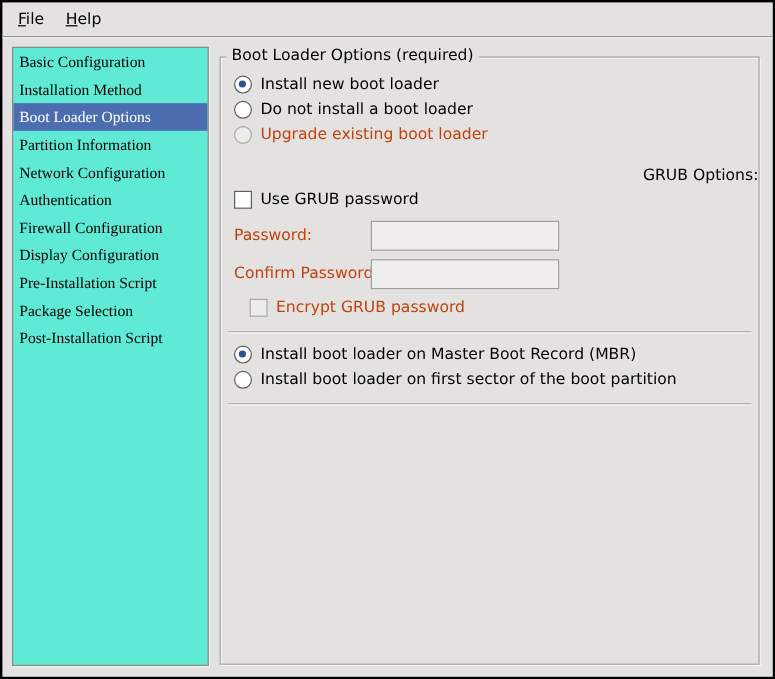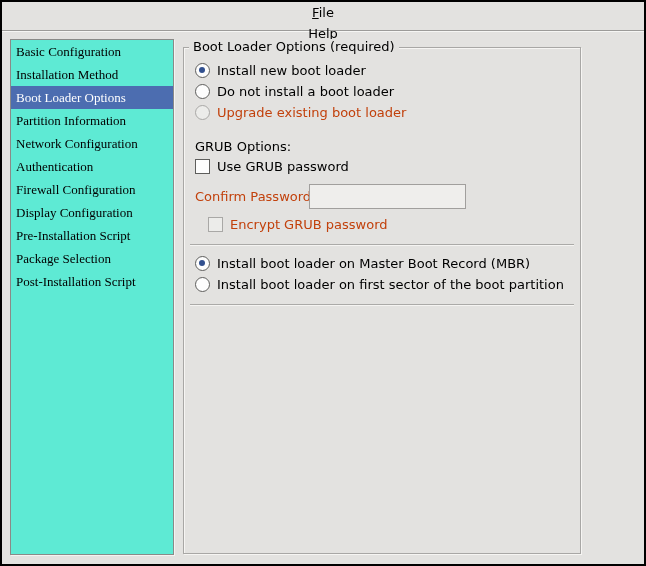--- a/index.html
+++ b/index.html
@@ -10,55 +10,54 @@
     font-family:"DejaVu Sans","Liberation Sans",sans-serif;
     font-size:13px; color:#000;
     position:relative; overflow:hidden;
   }
   
   .menubar {
     height:28px; display:flex; align-items:center;
     padding:0 4px;
     border-bottom:1px solid #9c9b99;
     box-shadow:0 1px 0 #f6f6f4;
-    flex-direction:column;
   }
   .menu-item { padding:3px 9px; cursor:default; }
   .u { text-decoration:underline; }
   
   .listbox {
     position:absolute; left:8px; top:37px; width:164px; height:516px;
     background:#5eead4; box-sizing:border-box;
     border:1px solid #8a8a88;
     box-shadow:1px 1px 0 #f4f3f2;
     overflow:hidden;
     font-family:Liberation Serif, serif;
   }
   .list-item {
     height:23px; line-height:23px; padding-left:5px;
     white-space:nowrap; cursor:default;
   }
   .list-item.selected { background:#4c6db0; color:#fff; }
   
   .frame {
-    position:absolute; left:181px; top:45px; width:398px; height:507px;
+    position:absolute; left:181px; top:45px; width:450px; height:507px;
     box-sizing:border-box;
     border:1px solid #a8a7a5;
     box-shadow:1px 1px 0 #f6f5f3, inset 1px 1px 0 #f6f5f3;
     padding-top:12px;
   }
   .frame-title {
     position:absolute; top:-9px; left:5px;
     background:#e3e2e0; padding:0 4px; white-space:nowrap;
   }
   .row { display:flex; align-items:center; margin-left:11px; height:21px; }
   .row > * + * { margin-left:7px; }
   .lbl { white-space:nowrap; }
   .lbl.disabled { color:#c2410c; }
-  .section-label { margin:16px 0 2px 11px; }
+  .section-label { margin:16px 0 2px 11px;text-align:right; }
   
   .radio {
     width:13px; height:13px; border-radius:50%;
     background:#fdfdfd; border:1px solid #5e5e5c;
     position:relative; flex:none;
   }
   .radio.on::after {
     content:""; position:absolute; left:3px; top:3px;
     width:6px; height:6px; border-radius:50%; background:#31508f;
   }
@@ -123,20 +122,24 @@
   </div>
 
   <div class="section-label">GRUB Options:</div>
 
   <div class="row">
     <span class="check"></span>
     <span class="lbl">Use GRUB password</span>
   </div>
 
   <div class="row pw-row">
+    <span class="lbl form-lbl disabled">Password:</span>
+    <input type="password" class="entry disabled" value="" disabled="" style="">
+  </div>
+  <div class="row pw-row">
     <span class="lbl form-lbl disabled">Confirm Password:</span>
     <input type="password" class="entry disabled" value="" disabled="" style="">
   </div>
 
   <div class="row indent" style="margin-top:5px;">
     <span class="check disabled"></span>
     <span class="lbl disabled">Encrypt GRUB password</span>
   </div>
 
   <div class="sep"></div>

